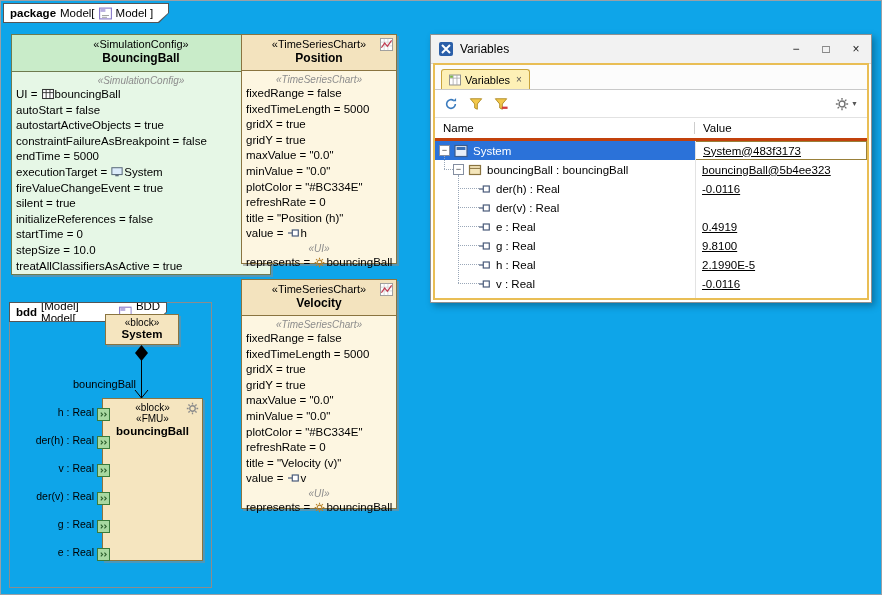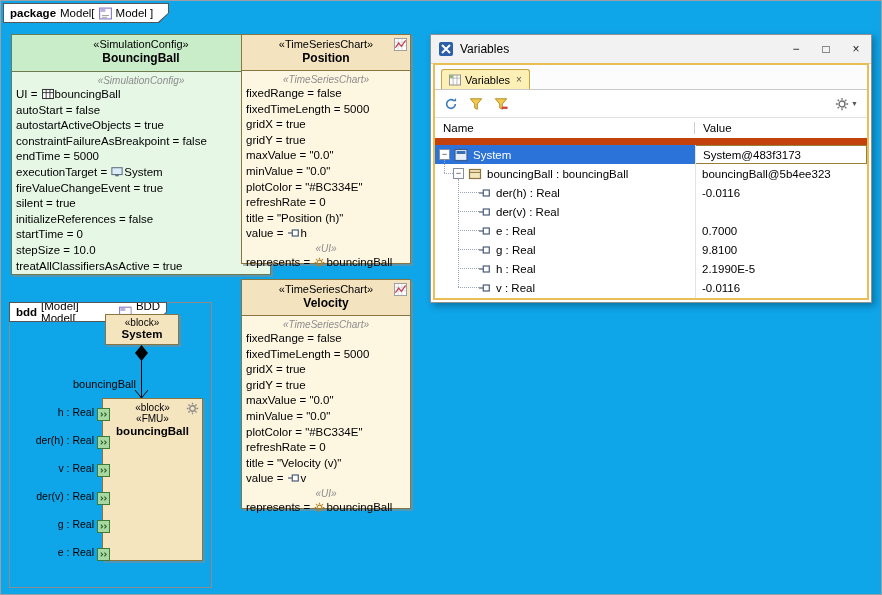--- a/index.html
+++ b/index.html
@@ -23,21 +23,21 @@
   .sim{position:absolute;left:10px;top:33px;width:260px;height:241px;background:#E6F7E6;
        border:1px solid #6E7B4E;box-shadow:2px 2px 0 rgba(140,140,140,.55);box-sizing:border-box;}
   .sim-header{position:relative;height:36px;background:#C9ECC9;border-bottom:1px solid #6E7B4E;text-align:center;}
   .stereo{font-size:11px;padding-top:3px;}
   .elname{font-size:12px;font-weight:bold;padding-top:1px;}
   .corner-ico{position:absolute;right:3px;top:3px;}
   .boxbody{padding:2px 4px;}
   .inner-stereo{text-align:center;color:#8c8c8c;font-size:10px;font-style:italic;line-height:13px;}
   .prop-line{font-size:11.5px;line-height:15.6px;white-space:nowrap;color:#000;}
 
-  .chart{position:absolute;width:170px;height:230px;background:#FDF6E1;border:1px solid #8A7440;
+  .chart{position:absolute;width:156px;height:230px;background:#FDF6E1;border:1px solid #8A7440;
          box-shadow:2px 2px 0 rgba(140,140,140,.55);box-sizing:border-box;}
   .chart0{left:240px;top:33px;} .chart1{left:240px;top:278px;}
   .chart-header{position:relative;height:35px;background:#F3E3BE;border-bottom:1px solid #8A7440;text-align:center;}
 
   
   .bdd{position:absolute;left:8px;top:301px;width:203px;height:286px;border:1px solid #8c8c8c;box-sizing:border-box;}
   .bdd-tab{position:absolute;left:-1px;top:-1px;width:158px;height:20px;text-decoration:underline;}
   .sysblk{position:absolute;left:95px;top:11px;width:74px;height:31px;background:#F5E5BF;border:1px solid #8A7440;
           box-shadow:2px 2px 0 rgba(140,140,140,.5);text-align:center;box-sizing:border-box;}
   .sysblk .stereo{font-size:10px;padding-top:2px;}
@@ -66,29 +66,29 @@
   .pane{position:absolute;left:2px;right:2px;top:28px;bottom:2px;border:2px solid #E9BE55;
         display:flex;flex-direction:column;box-sizing:border-box;background:#fff;}
   .tabrow{height:24px;background:#fcfcfc;border-bottom:1px solid #c9c9c9;display:flex;align-items:flex-end;flex:none;}
   .vtab{margin-left:6px;height:20px;display:flex;align-items:center;gap:4px;padding:0 7px;background:#FDF0B6;
         border:1px solid #C9A43C;border-bottom:none;border-radius:3px 3px 0 0;font-size:11px;box-sizing:border-box;}
   .vtab .tclose{font-size:10px;color:#555;margin-left:2px;}
   .toolbar{height:27px;display:flex;align-items:center;gap:11px;padding:0 9px;border-bottom:1px solid #e2e2e2;flex:none;}
   .toolbar .spacer{flex:1}
   .gear-group{display:flex;align-items:center;gap:2px;color:#707070;}
   .caret{font-size:7px;color:#555;}
-  .colhdr{height:20px;display:flex;align-items:center;font-size:11.5px;border-bottom:7px solid #c2410c;flex:none;}
+  .colhdr{height:20px;display:flex;align-items:center;font-size:11.5px;border-bottom:3px solid #c2410c;flex:none;}
   .colName{width:260px;padding-left:8px;border-right:1px solid #cdcdcd;box-sizing:border-box;}
   .colValue{flex:1;padding-left:8px;}
   .rows-wrap{flex:1;position:relative;overflow:hidden;}
   .rows-wrap::before{content:"";position:absolute;left:260px;top:0;bottom:0;border-left:1px solid #e3e3e3;}
   .vrow{height:19px;display:flex;align-items:stretch;font-size:11.5px;}
   .vname-cell{width:260px;display:flex;align-items:center;box-sizing:border-box;}
   .vname-cell.sel{background:#2B72D9;color:#fff;}
-  .vval-cell{flex:1;display:flex;align-items:center;padding-left:7px;box-sizing:border-box;}
+  .vval-cell{flex:1;display:flex;align-items:center;padding-left:7px;box-sizing:border-box;text-decoration:underline;}
   .vval-cell.focus{border:1px solid #99803A;}
   .exp{width:9px;height:9px;border:1px solid #848ea0;background:#fff;color:#333;font-size:9px;line-height:7px;
        display:flex;align-items:center;justify-content:center;margin-left:4px;flex:none;}
   .lvl1 .exp{margin-left:18px;}
   .licon{margin-left:4px;flex:none;}
   .lvl2 .licon{margin-left:44px;}
   .vtext{margin-left:5px;white-space:nowrap;}
   .tl{position:absolute;}
   .tl-v{border-left:1px dotted #9aa7b8;width:0;}
   .tl-h{border-top:1px dotted #9aa7b8;height:0;}
@@ -436,21 +436,21 @@
         </div>
 
         <div class="vrow lvl2">
           <div class="vname-cell">
             <svg class="licon i12">
                 <use href="#sym-leafport"></use>
               </svg>
             <span class="vtext">e : Real</span>
           </div>
           <div class="vval-cell">
-              <span>0.7000</span>
+              <span>0.4919</span>
             </div>
         </div>
 
         <div class="vrow lvl2">
           <div class="vname-cell">
             <svg class="licon i12">
                 <use href="#sym-leafport"></use>
               </svg>
             <span class="vtext">g : Real</span>
           </div>

